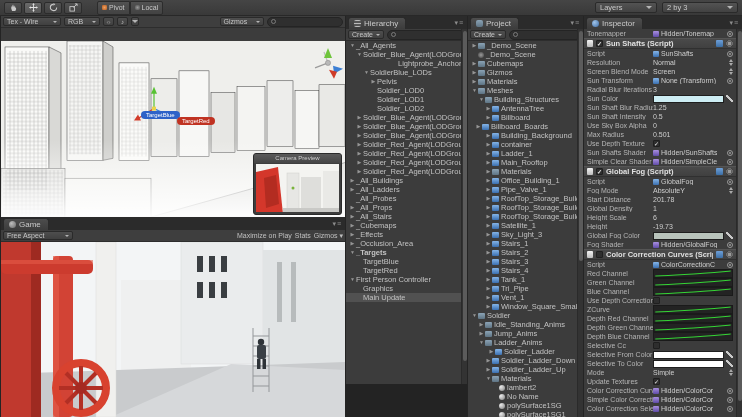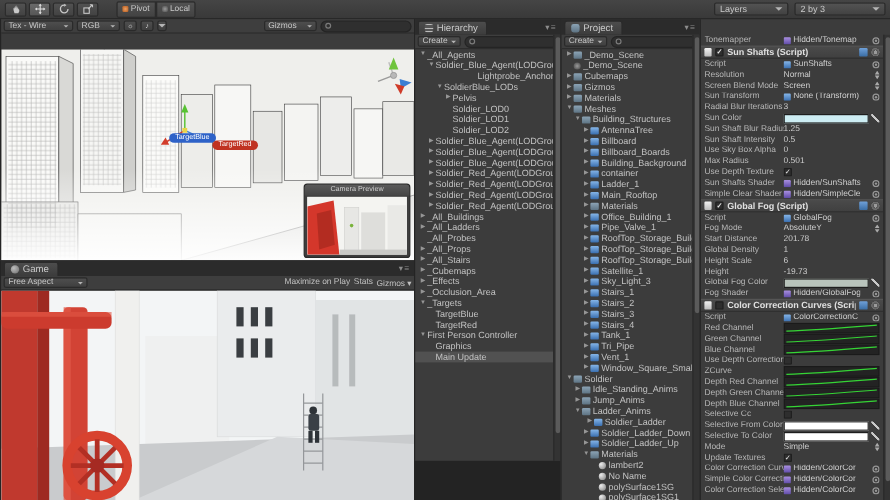--- a/index.html
+++ b/index.html
@@ -391,21 +391,21 @@
         <span>_Cubemaps</span>
       </div>
       <div class="trow" style="padding-left: 3px;">
         <span class="arr">▶</span>
         <span>_Effects</span>
       </div>
       <div class="trow" style="padding-left: 3px;">
         <span class="arr">▶</span>
         <span>_Occlusion_Area</span>
       </div>
-      <div class="trow" style="padding-left: 3px;">
+      <div class="trow" style="padding-left: 3px; font-weight: bold;">
         <span class="arr">▼</span>
         <span>_Targets</span>
       </div>
       <div class="trow" style="padding-left: 10px;">
         <span class="arr"></span>
         <span>TargetBlue</span>
       </div>
       <div class="trow" style="padding-left: 10px;">
         <span class="arr"></span>
         <span>TargetRed</span>
@@ -482,21 +482,21 @@
       <div class="trow" style="padding-left: 17px;">
         <span class="arr">▶</span>
         <span class="ticon icon-mesh"></span>
         <span>AntennaTree</span>
       </div>
       <div class="trow" style="padding-left: 17px;">
         <span class="arr">▶</span>
         <span class="ticon icon-mesh"></span>
         <span>Billboard</span>
       </div>
-      <div class="trow" style="padding-left: 17px;">
+      <div class="trow" style="padding-left: 7px;">
         <span class="arr">▶</span>
         <span class="ticon icon-mesh"></span>
         <span>Billboard_Boards</span>
       </div>
       <div class="trow" style="padding-left: 17px;">
         <span class="arr">▶</span>
         <span class="ticon icon-mesh"></span>
         <span>Building_Background</span>
       </div>
       <div class="trow" style="padding-left: 17px;">
@@ -654,20 +654,27 @@
         <span class="ticon icon-material"></span>
         <span>polySurface1SG1</span>
       </div>
     </div>
   <div class="vscroll">
       <div class="vthumb" style="top:2px;height:230px;"></div>
     </div>
 </div>
 
 <div class="panel" id="inspector-panel" style="left:583px;top:16px;width:159px;height:401px;">
+  <div class="tabbar">
+    <div class="tab" style="margin-left:2px;">
+      <span class="tabicon" style="border-radius:50%;background:radial-gradient(circle at 35% 35%,#9fc3e8,#3f6ea8);"></span>
+      <span>Inspector</span>
+    </div>
+    <span class="panelmenu">▾≡</span>
+  </div>
   <div id="inspector-body">
       <div class="irow">
         <span class="ilabel">Tonemapper</span>
         <span class="ival">
           <span class="objicon obj-shader"></span>
           <span style="overflow: hidden; white-space: nowrap;">Hidden/Tonemap</span>
           <span class="targetcirc"></span>
         </span>
       </div>
       <div class="comp-header">

